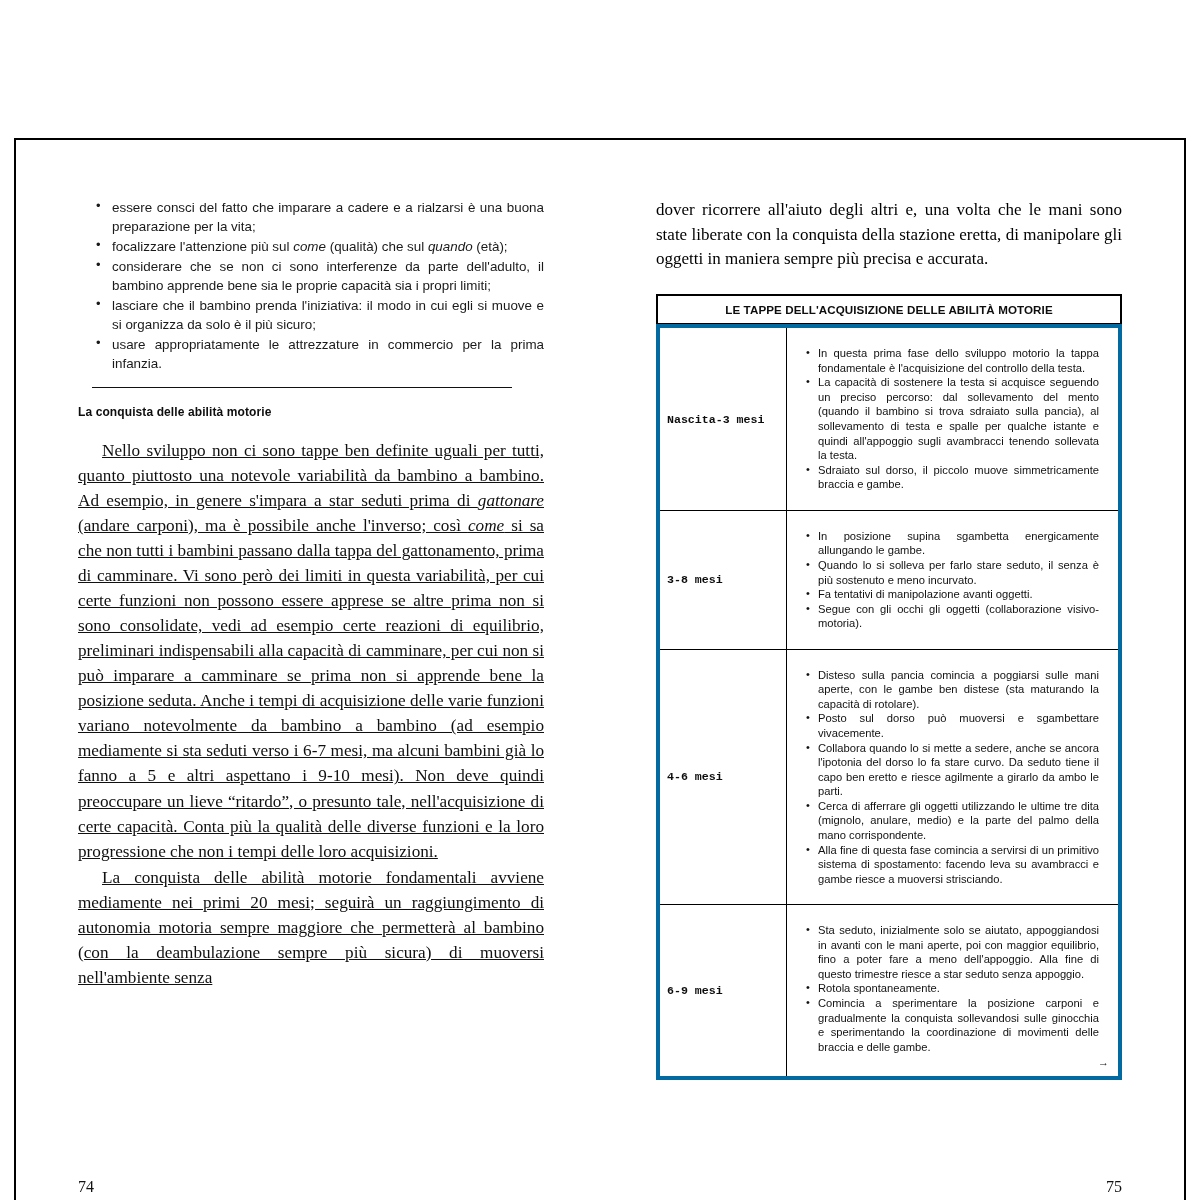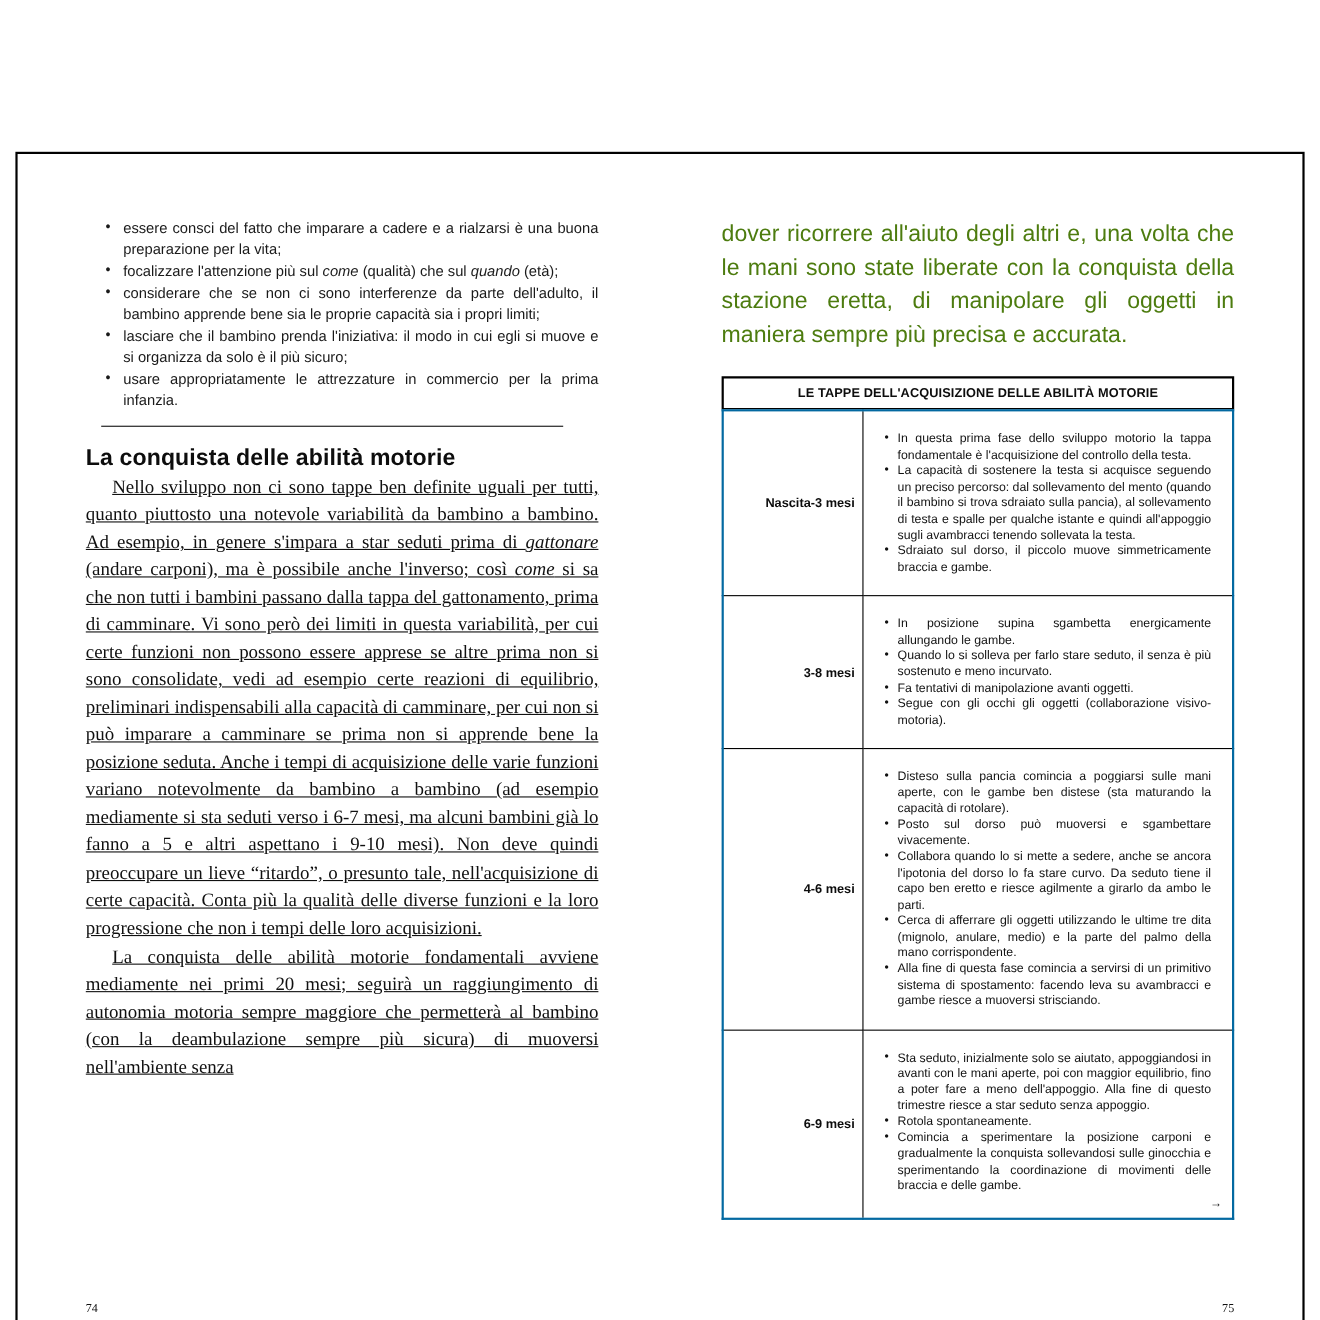--- a/index.html
+++ b/index.html
@@ -64,60 +64,60 @@
     font-size: 13px;
   }
   .em-i { font-style: italic; }
   .rule {
     margin: 14px 0 0 14px;
     width: 420px;
     border-top: 1.6px solid #111;
   }
   h2.section-title {
     font-family: "Liberation Sans", sans-serif;
-    font-size: 21px;
+    font-size: 12px;
     font-weight: bold;
     color: #0d0d0d;
-    margin: 17px 0 1px 0;
+    margin: 17px 0 19px 0;
     letter-spacing: 0.1px;
   }
   p.body {
     font-family: "Liberation Serif", serif;
     font-size: 17.2px;
     line-height: 1.455;
     color: #101010;
     margin: 0;
     text-align: justify;
     text-indent: 24px;
     text-decoration: underline;
   }
   p.body + p.body { margin-top: 1px; }
   .folio {
     position: absolute;
     bottom: 24px;
     font-family: "Liberation Serif", serif;
-    font-size: 11px;
+    font-size: 16px;
     color: #111;
   }
   .folio-left { left: 62px; }
   .folio-right { right: 62px; }
 
   
   p.intro {
-    font-family: Liberation Sans, sans-serif;
-    font-size: 21px;
+    font-family: Liberation Serif, serif;
+    font-size: 17px;
     line-height: 1.455;
-    color: #4d7c0f;
+    color: #000000;
     margin: 0 0 22px 0;
     text-align: justify;
   }
   table.motor-table {
     width: 100%;
     border-collapse: collapse;
-    border: 2px solid #0369a1;
+    border: 4px solid #0369a1;
     table-layout: fixed;
   }
   table.motor-table caption {
     caption-side: top;
     font-family: "Liberation Sans", sans-serif;
     font-size: 11.6px;
     font-weight: bold;
     text-align: center;
     padding: 7px 4px 7px 4px;
     border: 2px solid #000;
@@ -125,22 +125,22 @@
     color: #0d0d0d;
     letter-spacing: 0.1px;
   }
   table.motor-table td {
     border: 1px solid #000;
     vertical-align: middle;
     padding: 6px 7px 6px 7px;
   }
   td.age-cell {
     width: 112px;
-    text-align: right;
-    font-family: Liberation Sans, sans-serif;
+    text-align: left;
+    font-family: Liberation Mono, monospace;
     font-size: 11.6px;
     font-weight: bold;
     color: #0d0d0d;
   }
   td.desc-cell {
     font-family: "Liberation Sans", sans-serif;
     font-size: 11.2px;
     line-height: 1.3;
     color: #111;
   }

